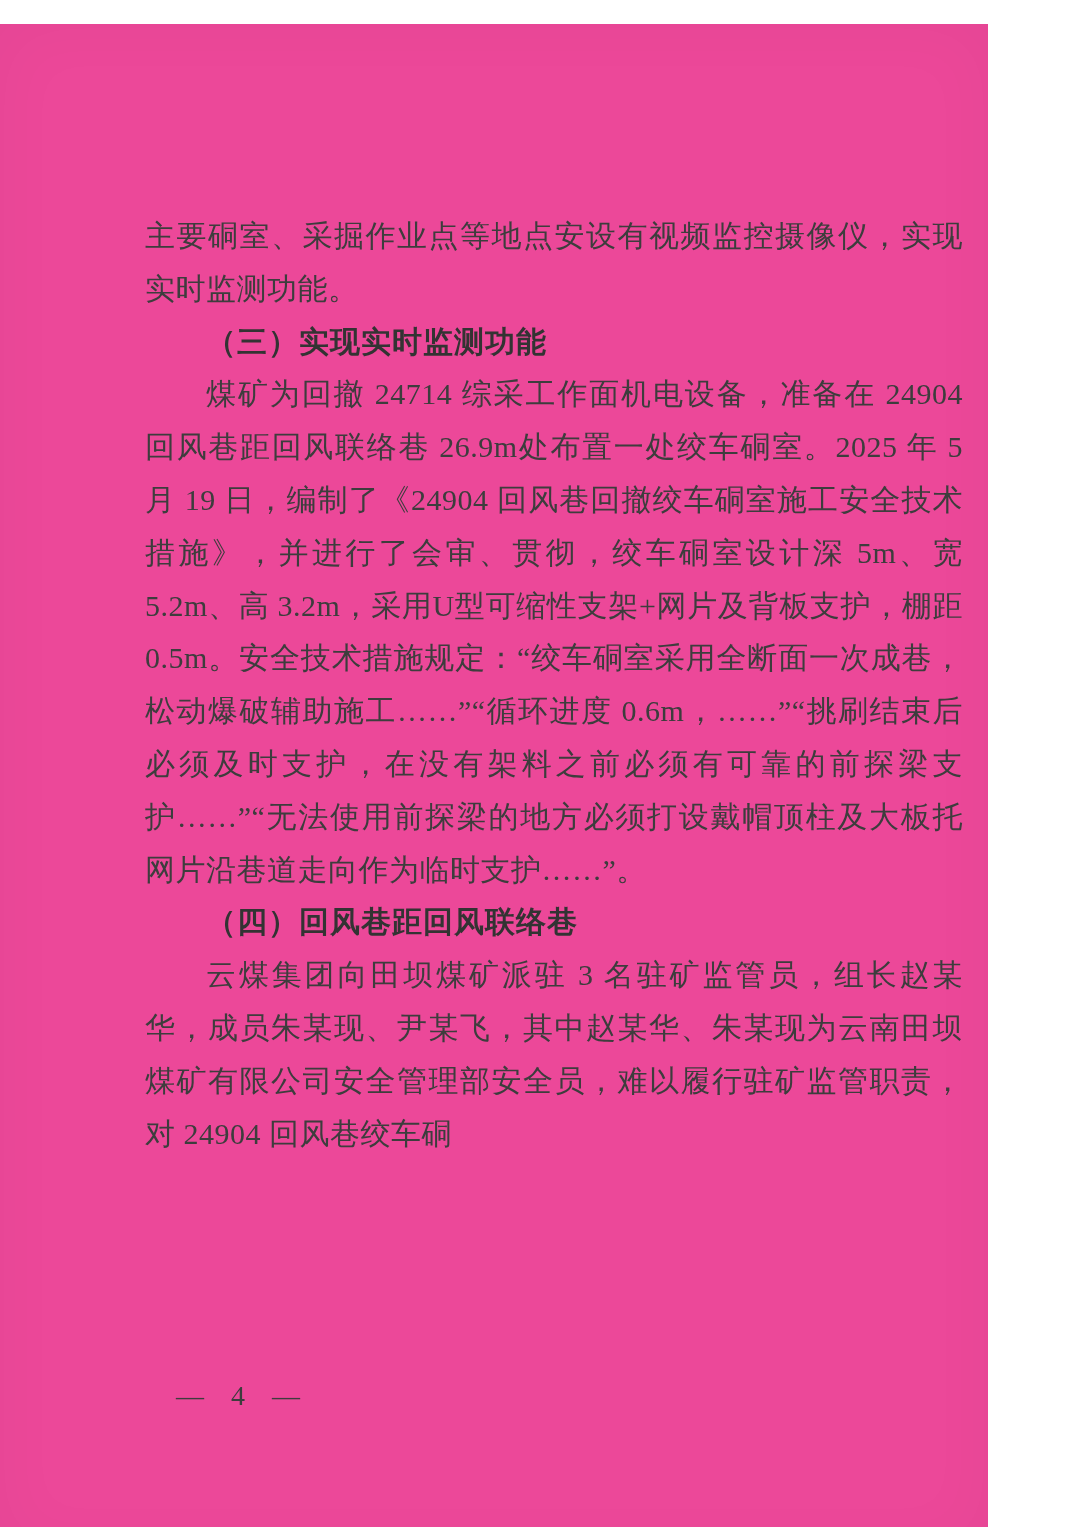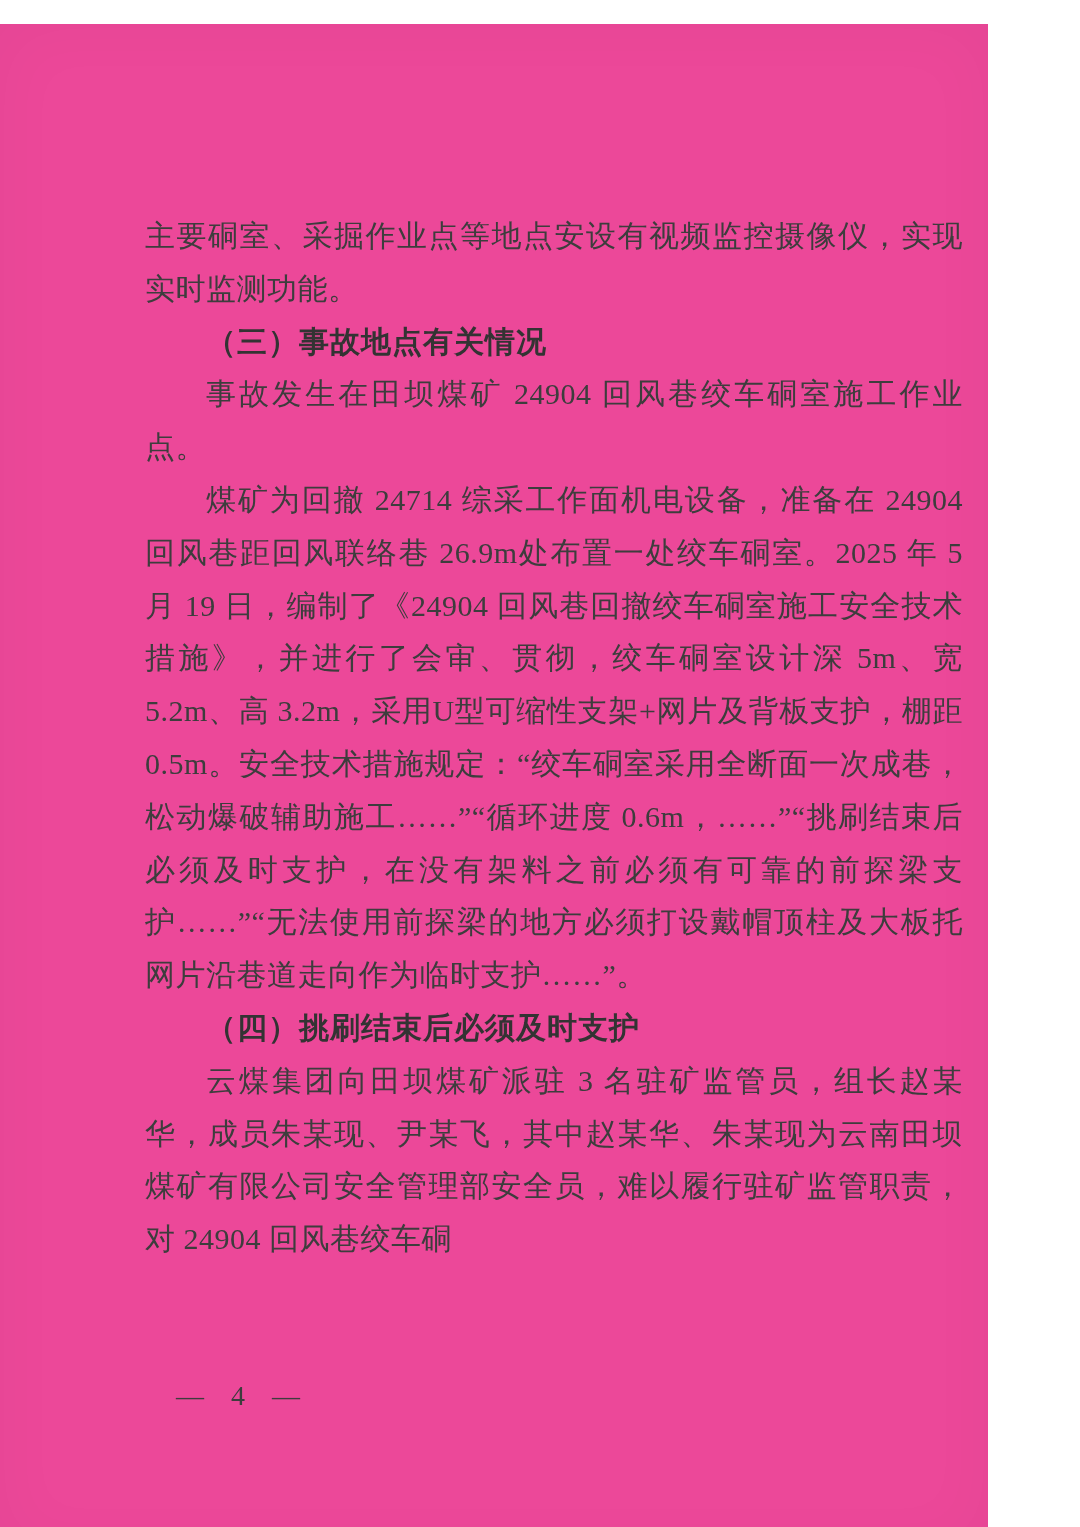--- a/index.html
+++ b/index.html
@@ -51,21 +51,20 @@
     letter-spacing: 10px;
     color: #3d3d3d;
   }
 </style>
 </head>
 <body>
 
 <div class="page">
   <div class="content">
     <p class="para">主要硐室、采掘作业点等地点安设有视频监控摄像仪，实现实时监测功能。</p>
-    <p class="heading">（三）事故地点有关情况</p>
-    <p class="para indent">事故发生在田坝煤矿 24904 回风巷绞车硐室施工作业点。</p>
+    <p class="heading">（三）实现实时监测功能</p>
     <p class="para indent">煤矿为回撤 24714 综采工作面机电设备，准备在 24904 回风巷距回风联络巷 26.9m处布置一处绞车硐室。2025 年 5 月 19 日，编制了《24904 回风巷回撤绞车硐室施工安全技术措施》，并进行了会审、贯彻，绞车硐室设计深 5m、宽 5.2m、高 3.2m，采用U型可缩性支架+网片及背板支护，棚距 0.5m。安全技术措施规定：“绞车硐室采用全断面一次成巷，松动爆破辅助施工……”“循环进度 0.6m，……”“挑刷结束后必须及时支护，在没有架料之前必须有可靠的前探梁支护……”“无法使用前探梁的地方必须打设戴帽顶柱及大板托网片沿巷道走向作为临时支护……”。</p>
-    <p class="heading">（四）挑刷结束后必须及时支护</p>
+    <p class="heading">（四）回风巷距回风联络巷</p>
     <p class="para indent">云煤集团向田坝煤矿派驻 3 名驻矿监管员，组长赵某华，成员朱某现、尹某飞，其中赵某华、朱某现为云南田坝煤矿有限公司安全管理部安全员，难以履行驻矿监管职责，对 24904 回风巷绞车硐</p>
   </div>
 
   <div class="footer">— 4 —</div>
 </div>
 
 </body></html>

